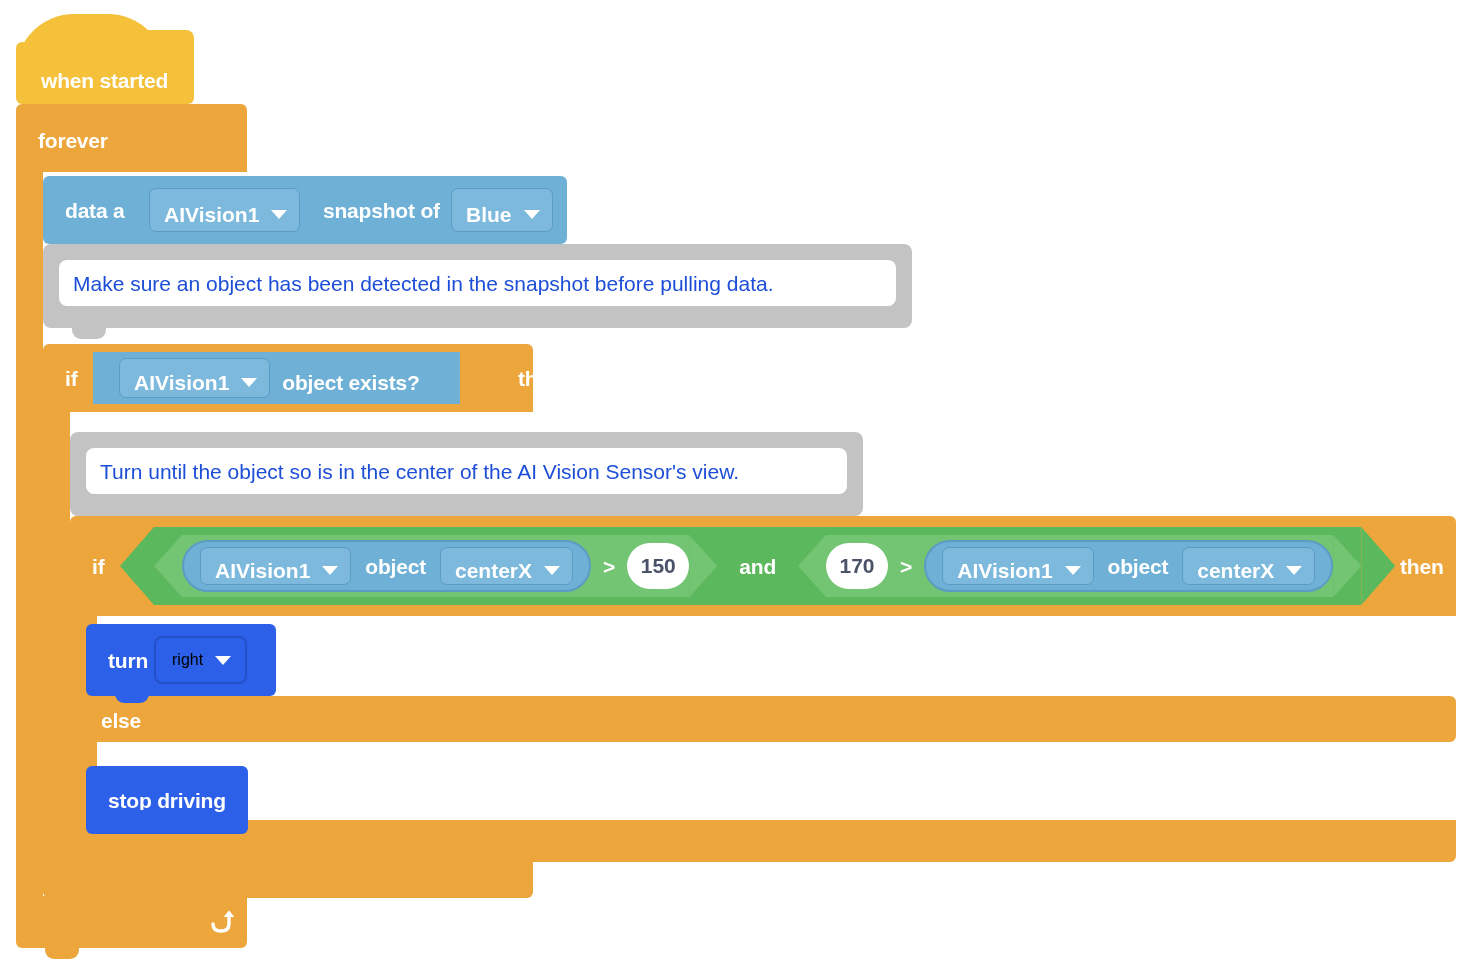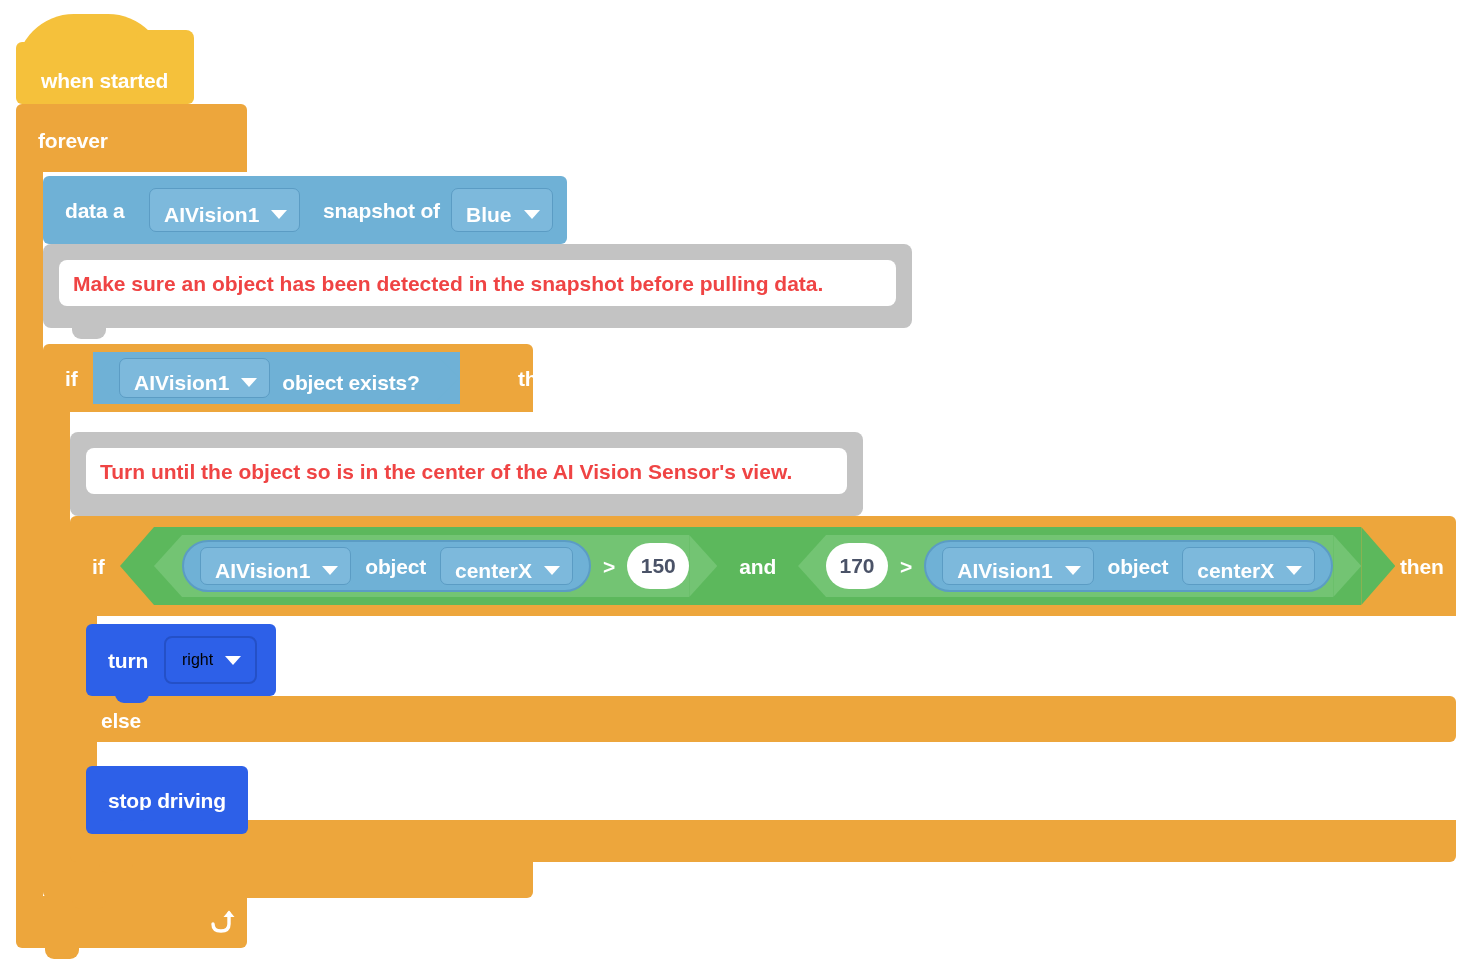--- a/index.html
+++ b/index.html
@@ -19,23 +19,23 @@
   
   .lbl {
     color: #ffffff;
     font-size: 21px;
     font-weight: bold;
     letter-spacing: -0.2px;
     white-space: nowrap;
     line-height: 1;
   }
   .lbl-dark {
-    color: #ef4444;
+    color: #1d4ed8;
     font-size: 21px;
-    font-weight: bold;
+    font-weight: normal;
     white-space: nowrap;
     line-height: 1;
   }
 
   
   .abs { position: absolute; }
 
   
   #hat {
     left: 16px; top: 14px;
@@ -288,21 +288,21 @@
   .motion-notch { background: #2d60e8; }
   .dd-blue {
     background: #2d60e8;
     border: 2px solid #2450c7;
     border-radius: 8px;
     height: 48px;
     display: flex;
     align-items: center;
     padding: 0 14px 0 16px;
     box-sizing: border-box;
-    margin-left: 16px;
+    margin-left: 6px;
   }
 </style>
 </head>
 <body>
 
 <div class="abs" id="hat">
   <div class="hat-dome"></div>
   <div class="hat-right"></div>
   <div class="hat-body"></div>
   <div class="lbl hat-txt">when started</div>

